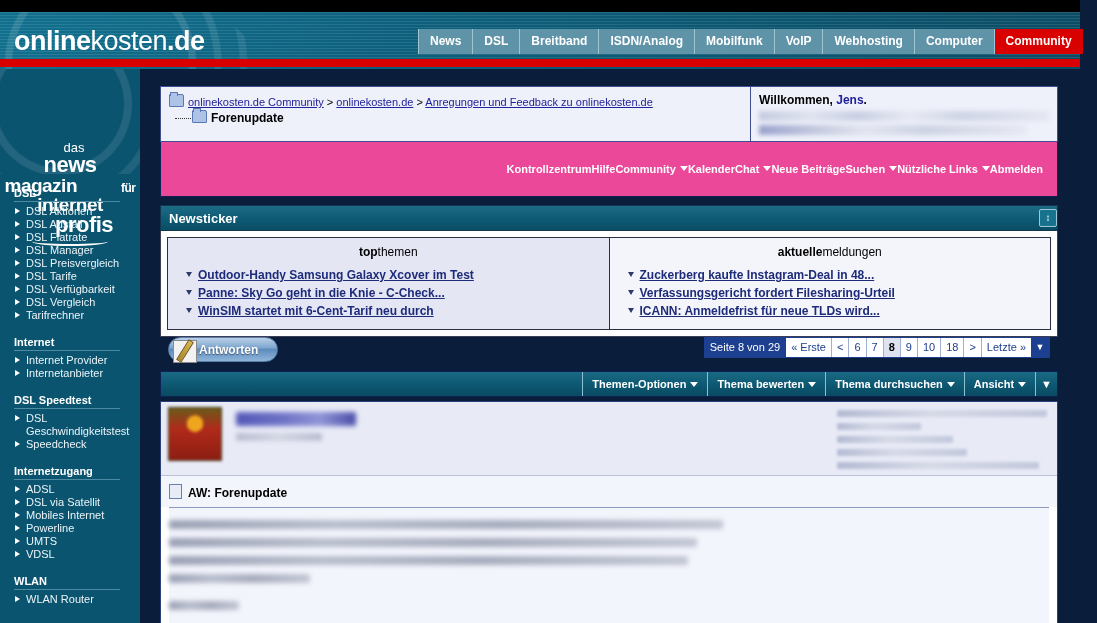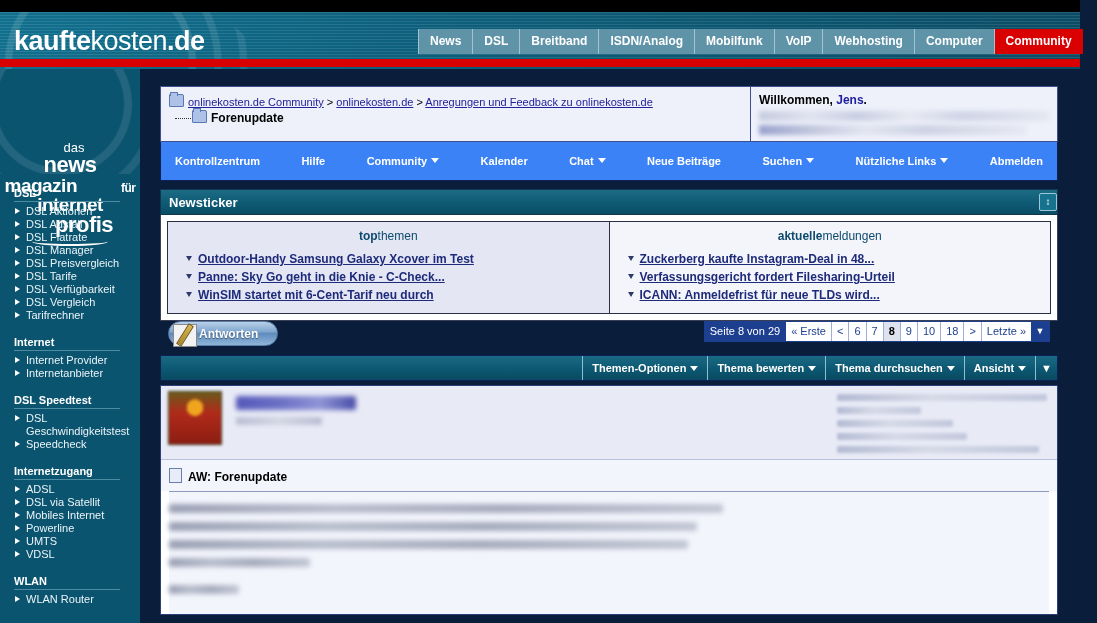--- a/index.html
+++ b/index.html
@@ -123,23 +123,23 @@
   .crumb-right { width:290px; padding:6px 8px; background:#eef0fa; }
   .welcome { font-size:12px; font-weight:bold; color:#000; }
   .welcome a { color:#22229c; }
   .blurline { height:10px; margin-top:4px; border-radius:1px;
     background:linear-gradient(90deg,#c6ccdf 0%, #dfe3ef 18%, #c9cfe2 34%, #e7e9f2 52%, #cfd5e6 70%, #e4e7f1 100%);
     filter: blur(2.2px); }
   .blurline.b2 { width:92%; background:linear-gradient(90deg,#9aa3cd 0%, #c5cadf 22%, #e2e5f0 40%, #cdd3e4 62%, #e6e8f2 100%);}
 
   
   .forumnav {
-    display:flex; align-items:center; justify-content:space-between;
-    background:#3b82f6; border:1px solid #0e2157; border-top:none;
-    height:22px; padding:8px 14px;
+    display:flex; align-items:center; justify-content:flex-end;
+    background:#ec4899; border:1px solid #0e2157; border-top:none;
+    height:22px; padding:16px 14px;
   }
   .forumnav .fn {
     color:#ffffff; font-size:11px; font-weight:bold; cursor:pointer; white-space:nowrap;
   }
   .caret { display:inline-block; width:0;height:0;margin-left:4px;
     border-left:4px solid transparent;border-right:4px solid transparent;border-top:5px solid #ffffff; vertical-align:2px;}
 
   
   .ticker-head {
     margin-top:8px; height:24px;
@@ -150,21 +150,21 @@
   .ticker-head .t { color:#ffffff; font-size:13px; font-weight:bold; }
   .collapse-btn {
     width:16px;height:16px;background:#17728d;border:1px solid #9dc7d6;border-radius:2px;
     color:#fff;font-size:10px;line-height:15px;text-align:center;cursor:pointer;
   }
   .ticker-body { border:1px solid #3b3f55; border-top:none; background:#ffffff; padding:6px; }
   .ticker-cols { display:flex; border:1px solid #2b2f45; }
   .tcol { flex:1; padding:7px 4px 9px 4px; }
   .tcol.left { background:#e4e6f3; border-right:1px solid #2b2f45;}
   .tcol.right { background:#f4f5fb;}
-  .tcol h4 { margin:0 0 7px 0; font-size:12px; font-weight:normal; text-align:center; color:#0c4a6e;}
+  .tcol h4 { margin:0 0 7px 0; font-size:12px; font-weight:normal; text-align:center; color:#000000;}
   .tcol h4 b { font-weight:bold; }
   .tlist { list-style:none; margin:0; padding:0 0 0 26px; }
   .tlist li { position:relative; font-size:12px; line-height:18px; }
   .tlist li .bullet { position:absolute; left:-12px; top:6px;
     width:0;height:0;border-left:3.5px solid transparent;border-right:3.5px solid transparent;border-top:5px solid #2b3a6b;}
   .tlist li a { color:#1d2b7a; font-weight:bold; text-decoration:underline; cursor:pointer;}
 
   
   .replybar { height:28px; position:relative; }
   .btn-antworten {
@@ -251,21 +251,21 @@
 
 <div class="top-strip"></div>
 <div class="top-strip-right"></div>
 
 <div class="masthead">
   <div class="masthead-inner"></div>
   <div class="mast-rings"></div>
   <div class="mast-scan"></div>
 </div>
 <div class="logo">
-  <span>kaufte</span><span class="thin">kosten</span><span>.de</span>
+  <span>online</span><span class="thin">kosten</span><span>.de</span>
 </div>
 <div class="red-bar"></div>
 
 <div class="topnav">
   <div class="item">News</div>
   <div class="item">DSL</div>
   <div class="item">Breitband</div>
   <div class="item">ISDN/Analog</div>
   <div class="item">Mobilfunk</div>
   <div class="item">VoIP</div>

